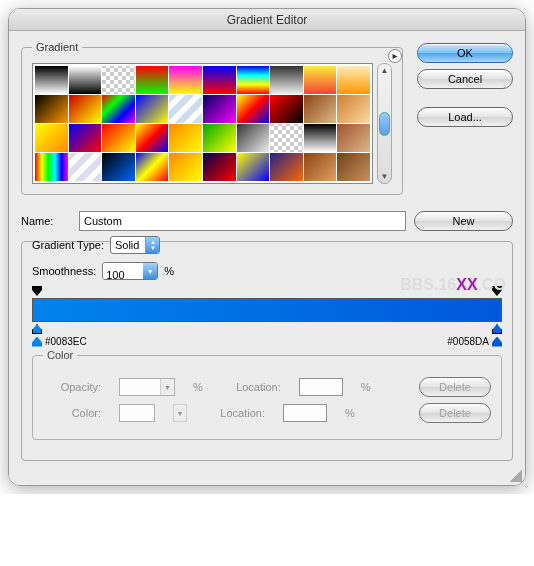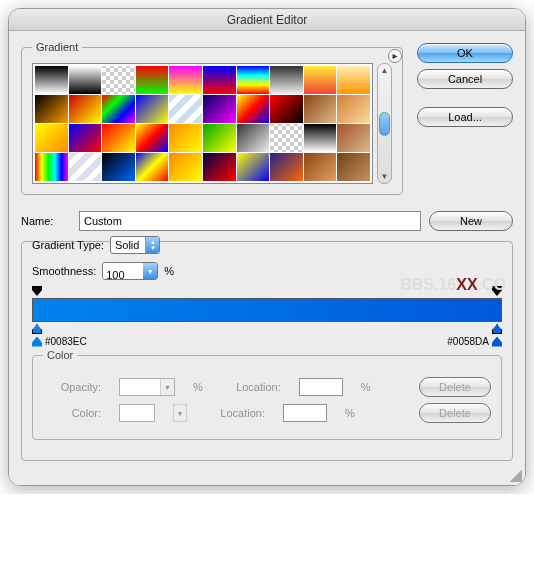--- a/index.html
+++ b/index.html
@@ -124,21 +124,21 @@
   }
   .name-row label { width: 50px; }
   .text-input {
     flex: 1;
     height: 20px;
     border: 1px solid #888;
     background: #fff;
     padding: 2px 4px;
     font: inherit;
   }
-  .new-btn { width: 84px; }
+  .new-btn { width: 99px; }
   .mini-select {
     display: inline-flex;
     align-items: center;
     height: 18px;
     border: 1px solid #777;
     border-radius: 3px;
     background: #fff;
     padding: 0 0 0 4px;
     font: inherit;
   }
@@ -184,21 +184,21 @@
   .stops-box label { color:#888; width:58px; text-align:right; }
   .stops-box .loc-label { width:60px; text-align:right; color:#888;}
   .stops-box input[disabled] { background:#fff; color:#bbb; }
   .del-btn { width:72px; color:#999; }
   .dis { opacity:.9; }
   .small-combo { display:inline-flex; height:18px; border:1px solid #aaa; background:#fff;}
   .small-combo input { border:none; width:40px; padding:0 3px; font:inherit; }
   .small-combo .tri { width:14px; background:#eee; border-left:1px solid #ccc; display:flex;align-items:center;justify-content:center;font-size:7px;color:#888;}
   .color-well { width:36px; height:18px; border:1px solid #aaa; background:#fff; display:inline-block;}
   .watermark { position:absolute; right:20px; top:268px; color:#ddd; font-size:16px; font-weight:bold; pointer-events:none; text-align:right; line-height:18px;}
-  .watermark .xx { color:#7f1d1d; }
+  .watermark .xx { color:#a21caf; }
   .resize-grip { position:absolute; right:4px; bottom:4px; width:12px; height:12px; background:
     linear-gradient(135deg, transparent 50%, #aaa 50%) ;
   }
   .dialog-wrap{ position:relative; }
 </style>
 </head>
 <body>
 
 <div class="dialog-wrap">
 <div class="dialog">

